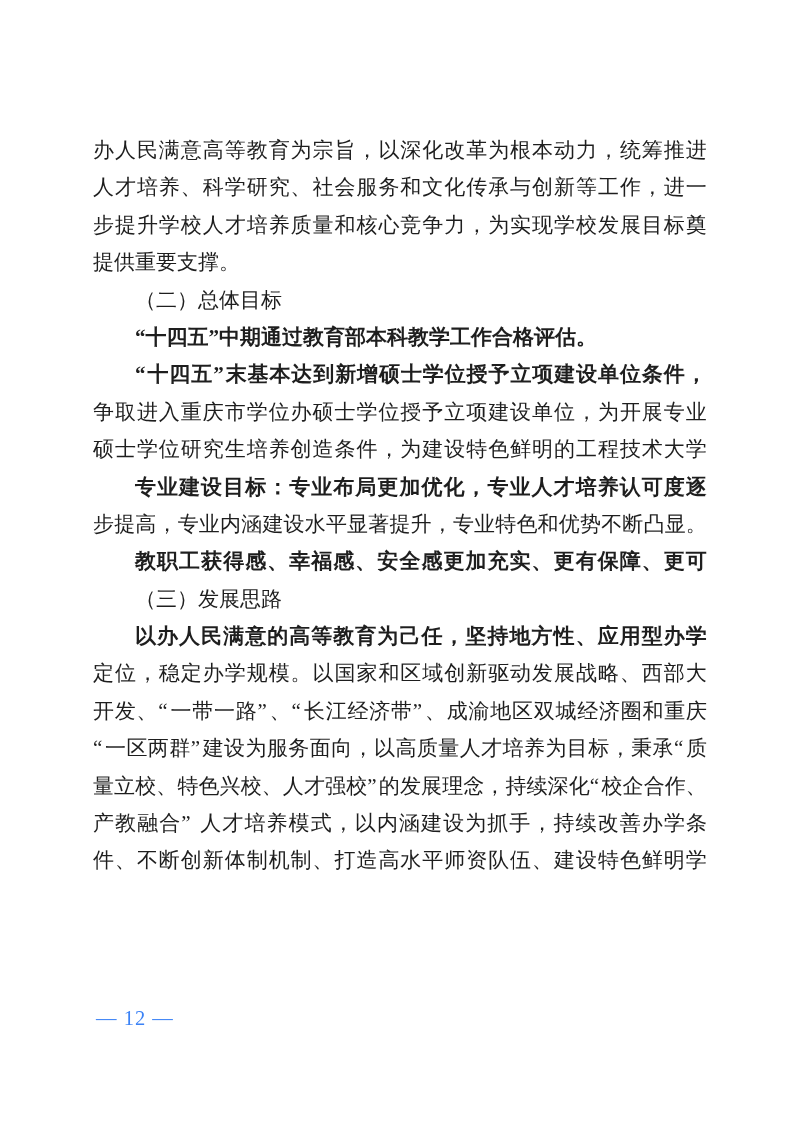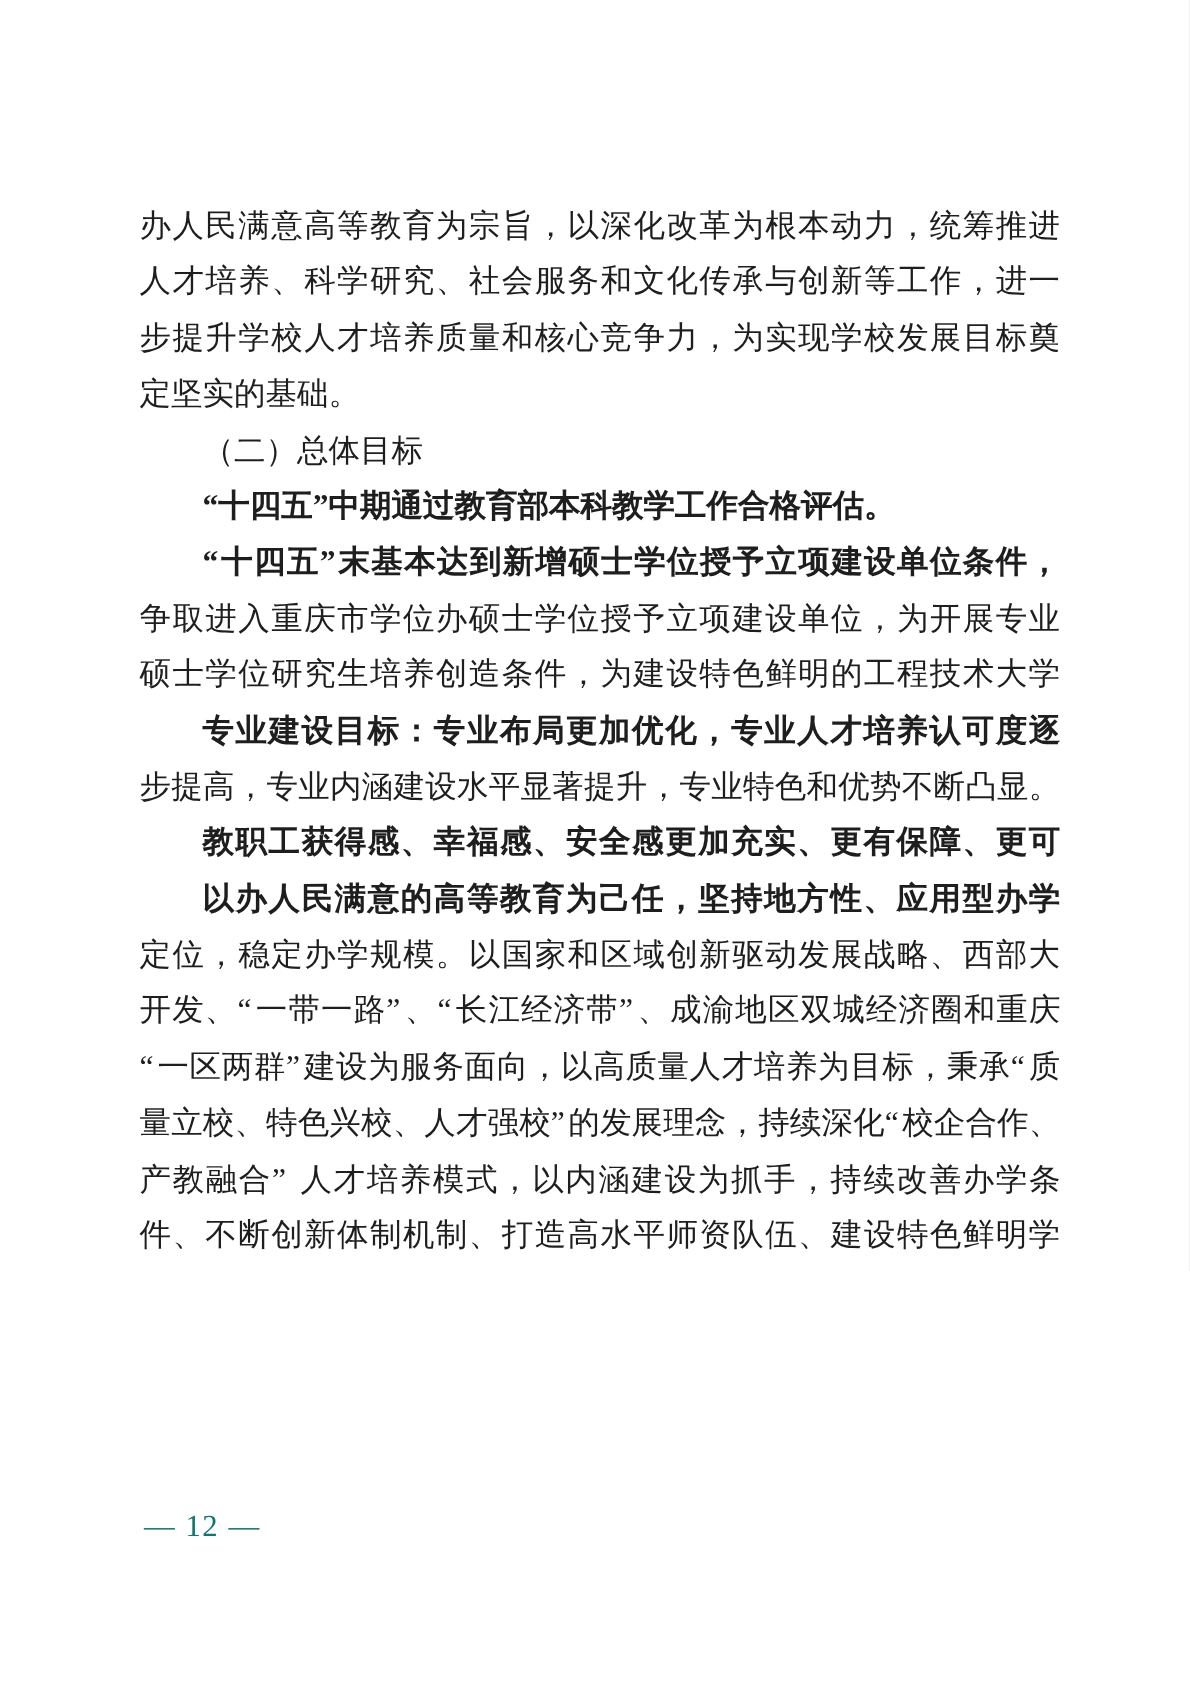--- a/index.html
+++ b/index.html
@@ -42,21 +42,21 @@
   
   .ind { padding-left: 42px; font-weight: bold; }
   
   .h { font-weight: normal; }
   .pageno {
     position: absolute;
     left: 96px;
     top: 1002px;
     font-size: 20.5px;
     line-height: 32px;
-    color: #0f766e;
+    color: #3b82f6;
     letter-spacing: 1px;
   }
 </style>
 </head>
 <body>
 
 <div class="page">
   <div class="content">
 
     <div class="para">
@@ -143,21 +143,21 @@
           <span>实</span>
           <span>现</span>
           <span>学</span>
           <span>校</span>
           <span>发</span>
           <span>展</span>
           <span>目</span>
           <span>标</span>
           <span>奠</span>
         </div>
-      <div class="line">定坚实的基础。</div>
+      <div class="line">提供重要支撑。</div>
     </div>
 
     <div class="para">
       <div class="line h ind">（二）总体目标</div>
     </div>
 
     <div class="para">
       <div class="line ind">“十四五”中期通过教育部本科教学工作合格评估。</div>
     </div>
 
@@ -339,20 +339,23 @@
           <span>更</span>
           <span>有</span>
           <span>保</span>
           <span>障</span>
           <span>、</span>
           <span>更</span>
           <span>可</span>
         </div>
     </div>
 
+    <div class="para">
+      <div class="line h ind">（三）发展思路</div>
+    </div>
 
     <div class="para">
       <div class="line j ind">
           <span>以</span>
           <span>办</span>
           <span>人</span>
           <span>民</span>
           <span>满</span>
           <span>意</span>
           <span>的</span>

